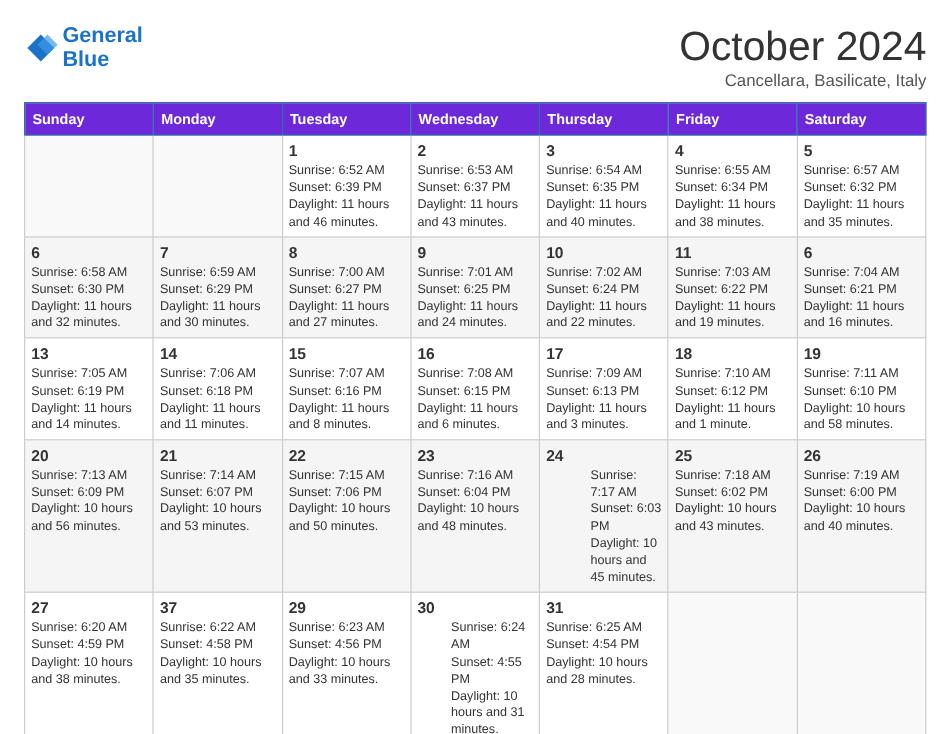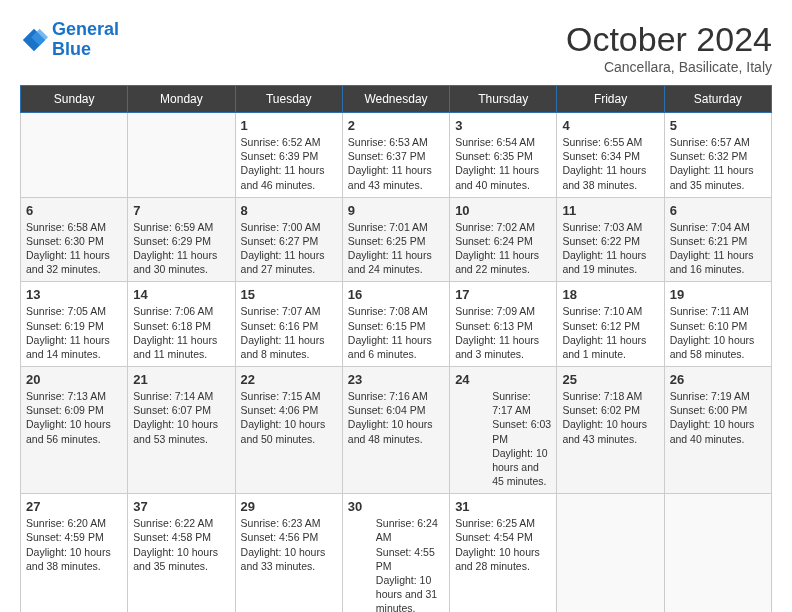--- a/index.html
+++ b/index.html
@@ -46,26 +46,26 @@
     .subtitle {
       font-size: 14px;
       color: #555;
     }
     table {
       width: 100%;
       border-collapse: collapse;
       font-size: 11px;
     }
     thead tr th {
-      background-color: #404040;
+      background-color: #6d28d9;
       color: white;
-      text-align: center;
+      text-align: left;
       padding: 6px 6px;
       font-size: 12px;
-      font-weight: normal;
+      font-weight: bold;
       border: 1px solid #2d6eaf;
     }
     tbody tr td {
       border: 1px solid #ccc;
       vertical-align: top;
       padding: 5px 5px;
       width: 14.28%;
       height: 80px;
       background: #fff;
     }
@@ -252,21 +252,21 @@
         </td>
         <td>
           <span class="day-num">21</span>
           <div class="day-detail" style="white-space: pre-line;">Sunrise: 7:14 AM
 Sunset: 6:07 PM
 Daylight: 10 hours and 53 minutes.</div>
         </td>
         <td>
           <span class="day-num">22</span>
           <div class="day-detail" style="white-space: pre-line;">Sunrise: 7:15 AM
-Sunset: 4:06 PM
+Sunset: 7:06 PM
 Daylight: 10 hours and 50 minutes.</div>
         </td>
         <td>
           <span class="day-num">23</span>
           <div class="day-detail" style="white-space: pre-line;">Sunrise: 7:16 AM
 Sunset: 6:04 PM
 Daylight: 10 hours and 48 minutes.</div>
         </td>
         <td>
           <span class="day-num">24</span>

